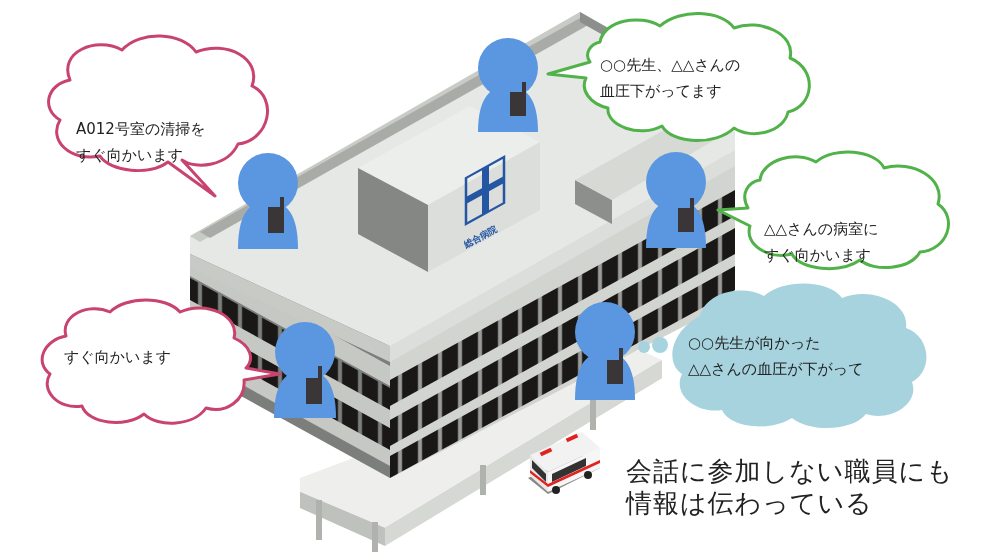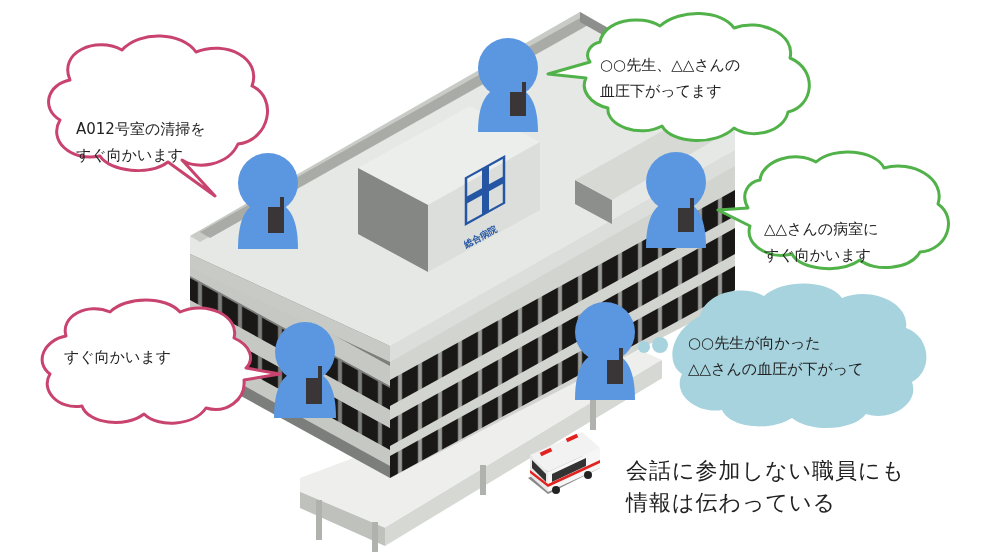--- a/index.html
+++ b/index.html
@@ -1,21 +1,21 @@
 <!DOCTYPE html>
 <html><head>
 <meta charset="utf-8">
 <style>
   html, body { margin: 0; padding: 0; background: #ffffff; }
   body { width: 1000px; height: 560px; overflow: hidden; position: relative;
          font-family: "DejaVu Sans", "Liberation Sans", sans-serif; }
   #scene { position: absolute; left: 0; top: 0; width: 1000px; height: 560px; }
   .bubble-text { position: absolute; text-align: left; color: #222;
                  font-size: 15px; line-height: 26px; white-space: nowrap; }
-  .caption { position: absolute; left: 626px; top: 455px; font-size: 22px;
+  .caption { position: absolute; left: 626px; top: 455px; font-size: 26px;
              line-height: 32px; color: #222; letter-spacing: 1px; }
   .sign-text { font-size: 9px; }
 </style>
 </head>
 <body>
 
 <svg id="scene" viewBox="0 0 1000 560" xmlns="http://www.w3.org/2000/svg">
   <defs>
     <pattern id="winL" width="20" height="20" patternUnits="userSpaceOnUse" patternTransform="skewY(28)">
       <rect width="20" height="20" fill="#7c7e7c"></rect>

